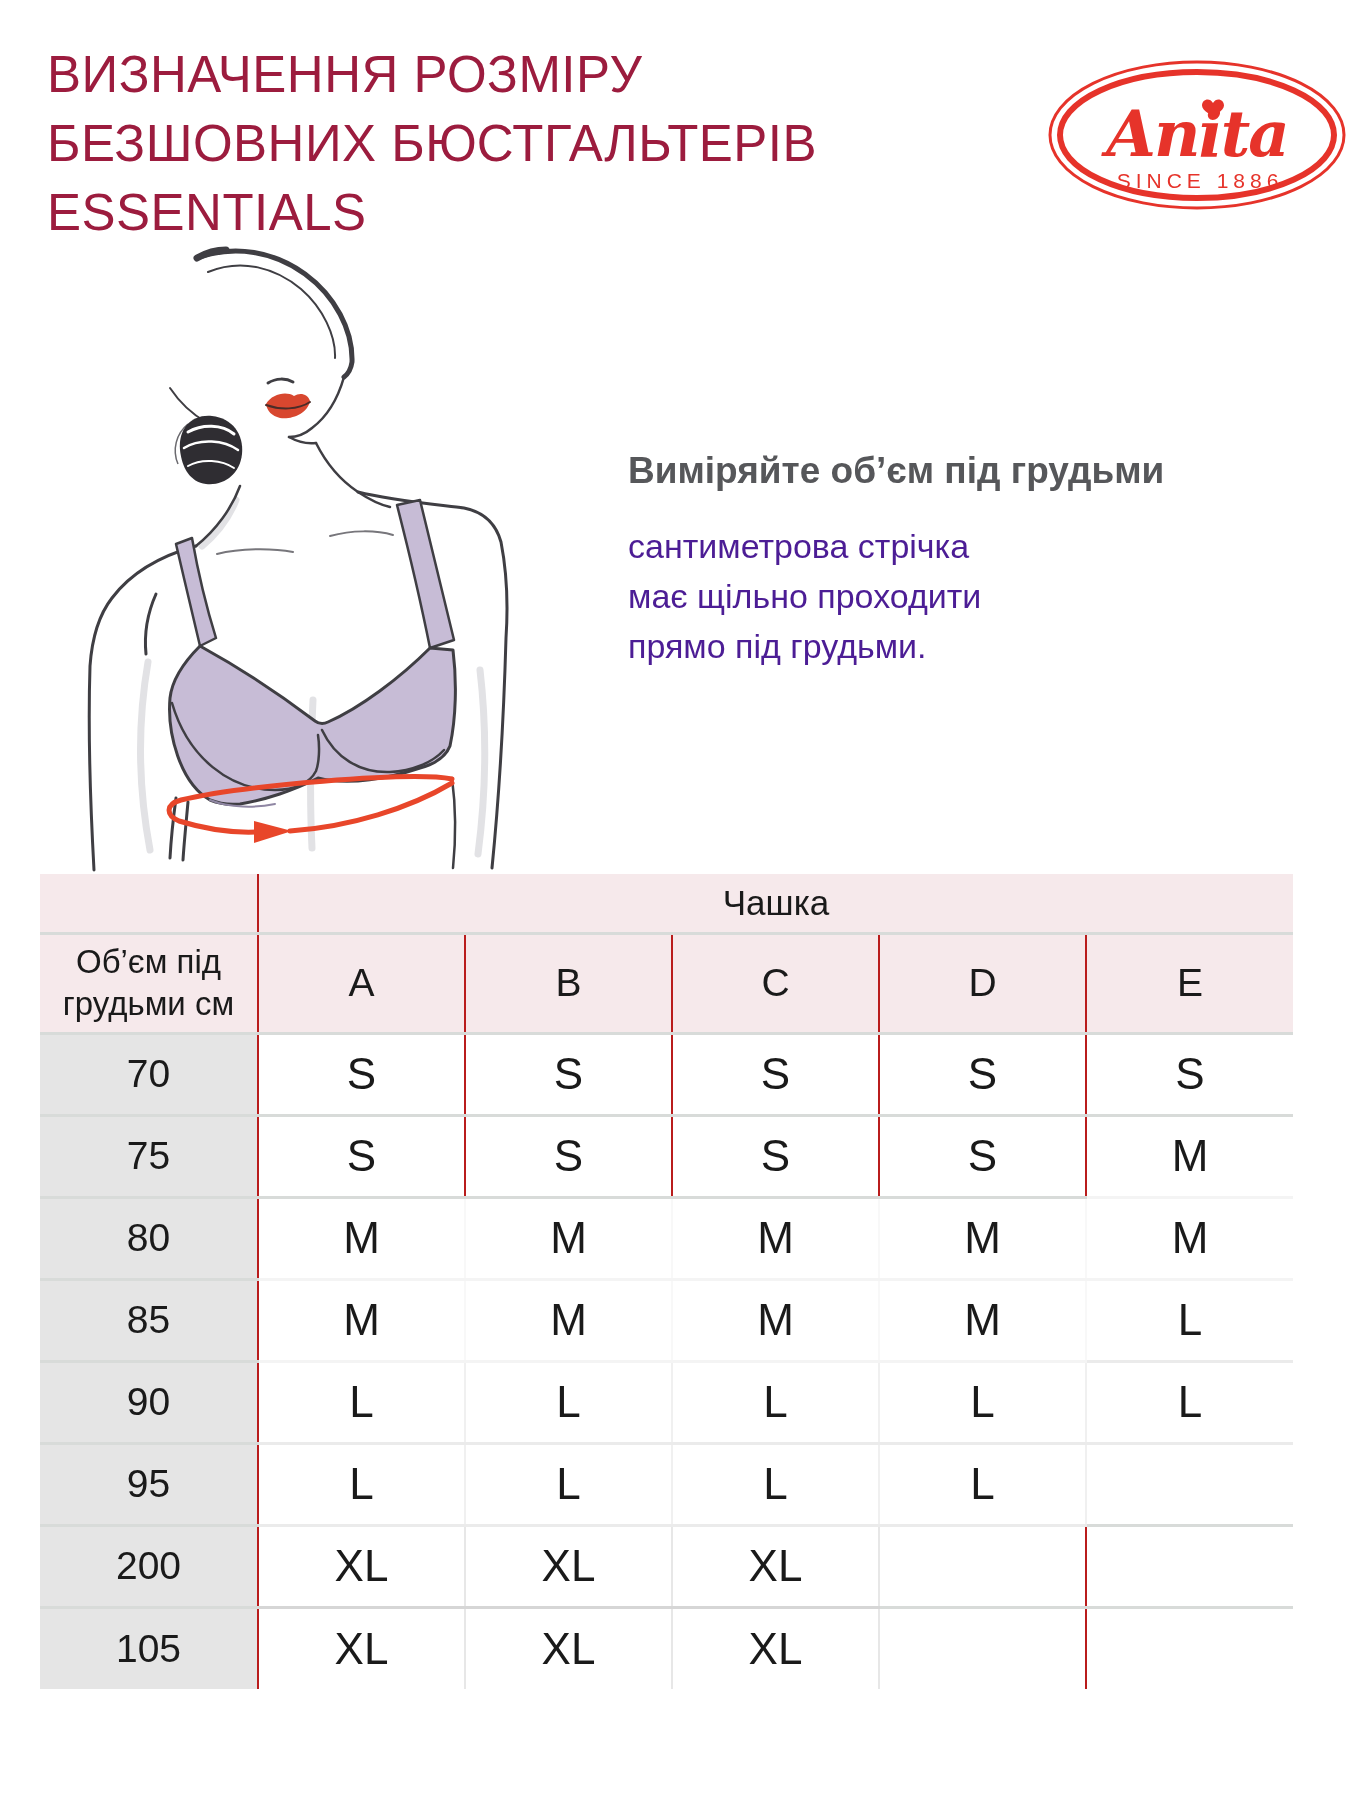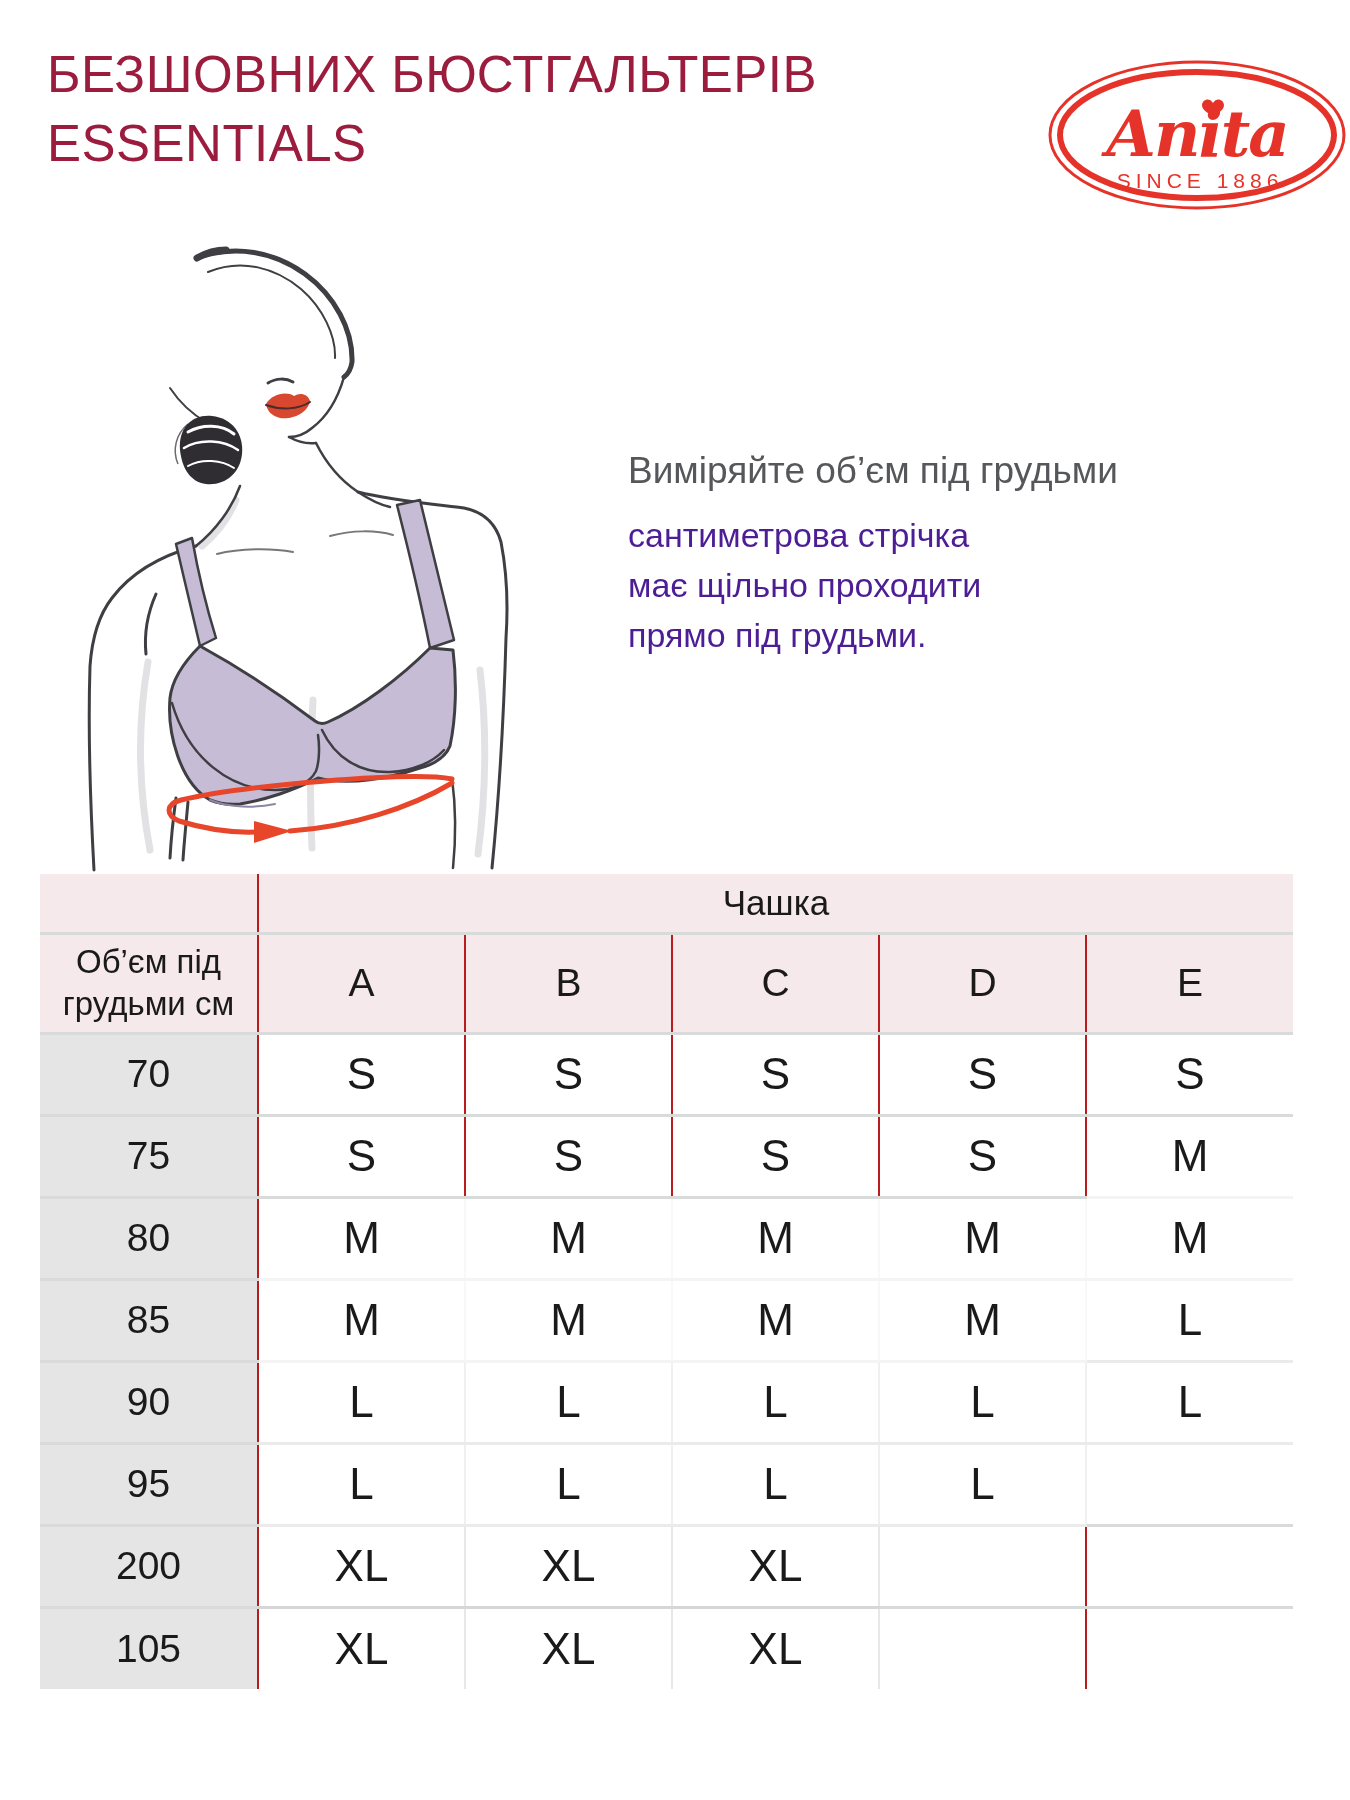--- a/index.html
+++ b/index.html
@@ -19,21 +19,21 @@
     color:#9C1C3E;
   }
   .logo { position:absolute; left:1046px; top:57px; width:302px; height:156px; }
 
   
   .figure { position:absolute; left:60px; top:238px; width:520px; height:636px; }
 
   
   .instruction { position:absolute; left:628px; top:450px; width:560px; }
   .instruction-heading {
-    font-size:37px; font-weight:normal; color:#56575A; margin:0 0 18px 0;
+    font-size:37px; font-weight:bold; color:#56575A; margin:0 0 29px 0;
   }
   .instruction-line {
     font-size:34px; font-weight:300; color:#4c1d95; line-height:50px;
   }
 
   
   table.size-chart {
     position:absolute; left:40px; top:874px;
     border-collapse:collapse; table-layout:fixed;
     width:1253px;
@@ -61,20 +61,21 @@
   td.cell-l  { background:#E1E1E1; border-right-color:#F0F0F0; border-bottom-color:#EBEBEB; }
   td.cell-xl { background:#B6B6B6; border-right-color:#E7E7E7; border-bottom-color:#D6D6D6;text-align:center; }
   td.cell-empty { background:#FFFFFF; }
   .size-chart tbody tr:last-child th,
   .size-chart tbody tr:last-child td { border-bottom:none; }
 </style>
 </head>
 <body>
 
 <div class="title">
+  <div>ВИЗНАЧЕННЯ РОЗМІРУ</div>
   <div>БЕЗШОВНИХ БЮСТГАЛЬТЕРІВ</div>
   <div>ESSENTIALS</div>
 </div>
 
 <div class="logo">
   <svg viewBox="0 0 302 156" width="302" height="156">
     <ellipse cx="151" cy="78" rx="147" ry="73" fill="none" stroke="#E6332A" stroke-width="3"></ellipse>
     <ellipse cx="151" cy="78" rx="137" ry="63" fill="none" stroke="#E6332A" stroke-width="6"></ellipse>
     <text x="151" y="99" text-anchor="middle" fill="#E6332A" font-family="DejaVu Serif, serif" font-style="italic" font-weight="bold" font-size="64" letter-spacing="-2">Anita</text>
     <path fill="#E6332A" d="M167,46 c-3.5,-6 -11,-3.5 -11,2.5 c0,5.5 11,10.5 11,10.5 c0,0 11,-5 11,-10.5 c0,-6 -7.5,-8.5 -11,-2.5 Z"></path>

